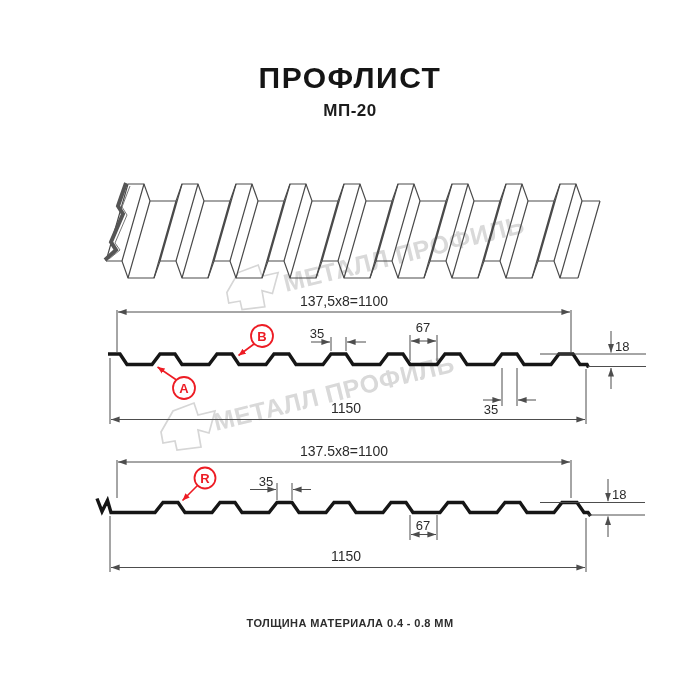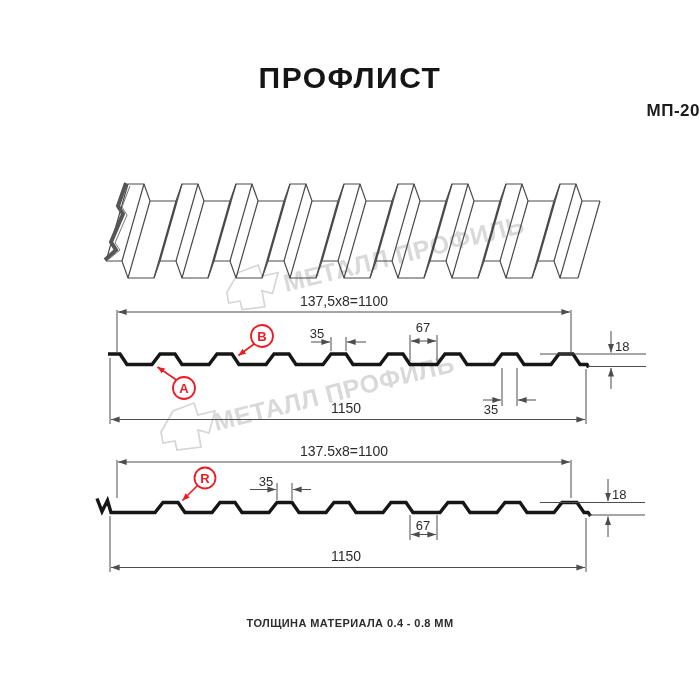--- a/index.html
+++ b/index.html
@@ -1,20 +1,20 @@
 <!DOCTYPE html>
 <html><head>
 <meta charset="utf-8">
 <style>
   html,body{margin:0;padding:0;background:#fff;}
   .canvas{position:relative;width:700px;height:700px;background:#ffffff;overflow:hidden;
           font-family:"Liberation Sans",sans-serif;}
   .title{position:absolute;top:61px;left:0;width:100%;text-align:center;
          font-size:30px;font-weight:700;letter-spacing:1.5px;color:#151515;}
-  .subtitle{position:absolute;top:101px;left:0;width:100%;text-align:right;
+  .subtitle{position:absolute;top:101px;left:0;width:100%;text-align:center;
          font-size:17px;font-weight:600;letter-spacing:.5px;color:#1c1c1c;}
   .footer{position:absolute;top:617px;left:0;width:100%;text-align:center;
          font-size:11px;font-weight:700;letter-spacing:.4px;color:#2d2d2d;}
   svg{position:absolute;left:0;top:0;}
   .thin{stroke:#4d4d4d;stroke-width:1;fill:none;}
   .thick{stroke:#161616;stroke-width:3.4;fill:none;stroke-linejoin:miter;}
   .sheet{stroke:#4a4a4a;stroke-width:1.2;fill:none;}
   .dim{font-size:13px;fill:#2b2b2b;}
   .dimL{font-size:14px;fill:#2b2b2b;}
   .redln{stroke:#ed1c24;stroke-width:1.6;fill:none;}

